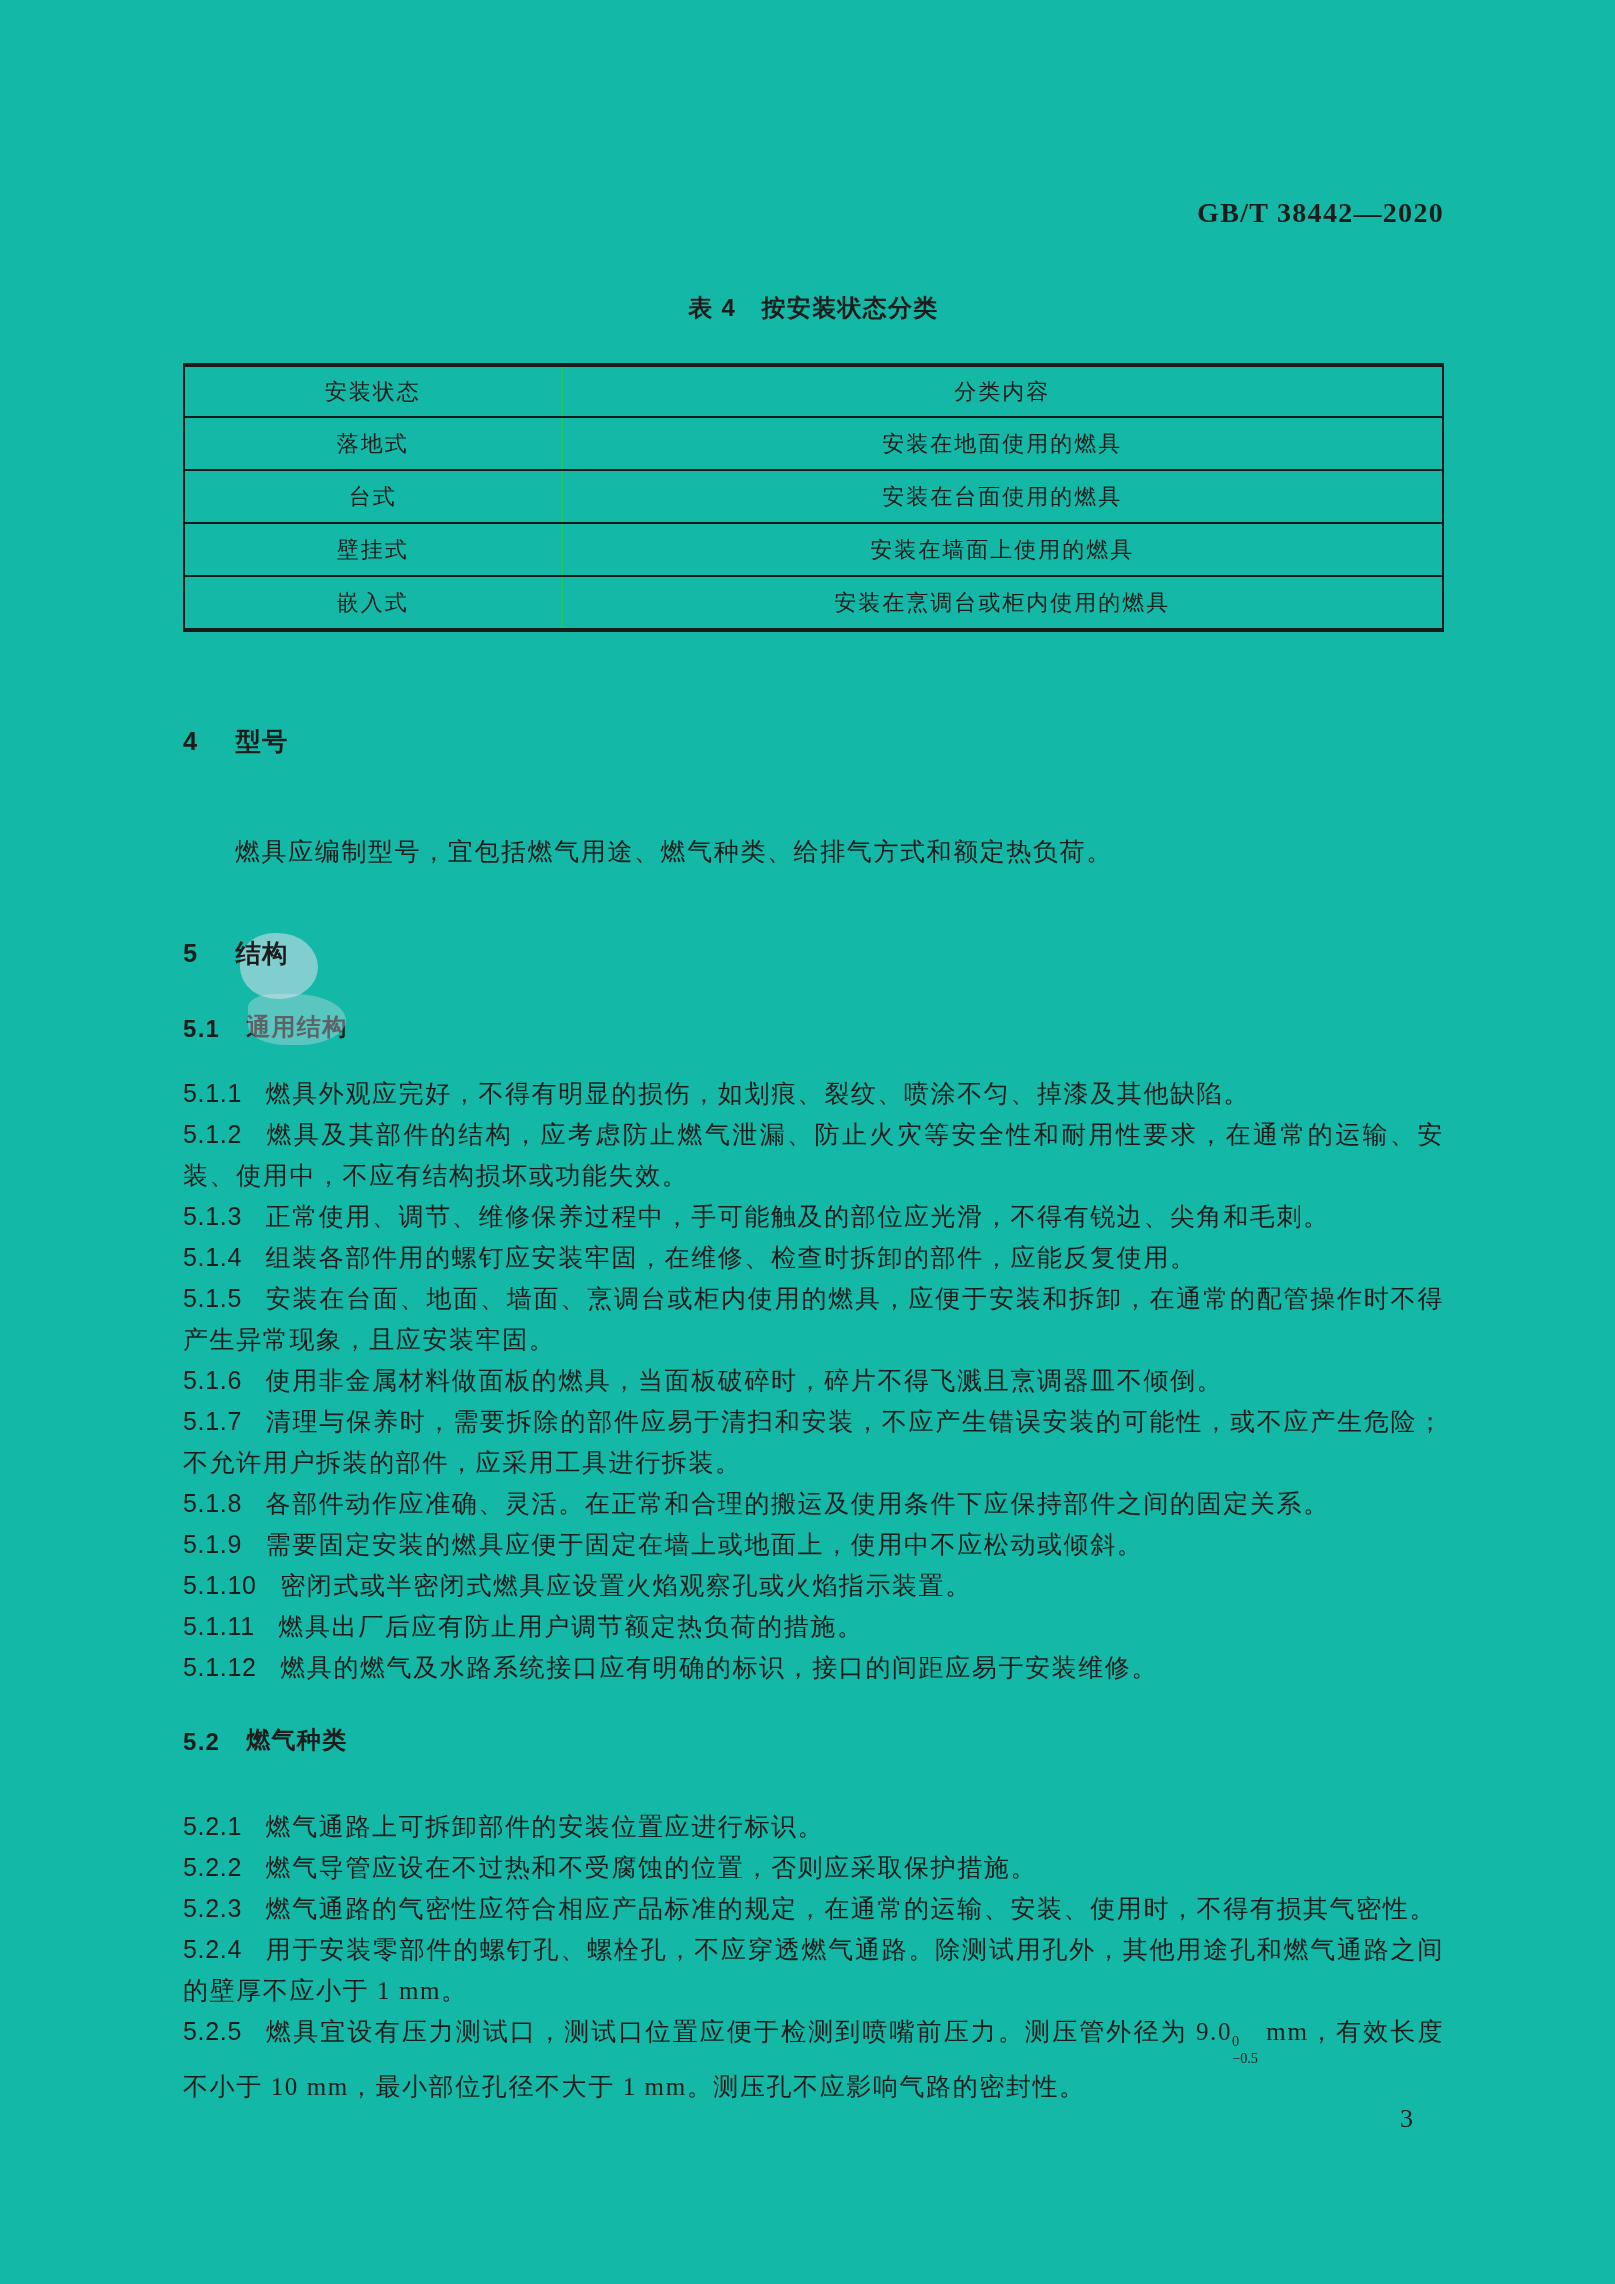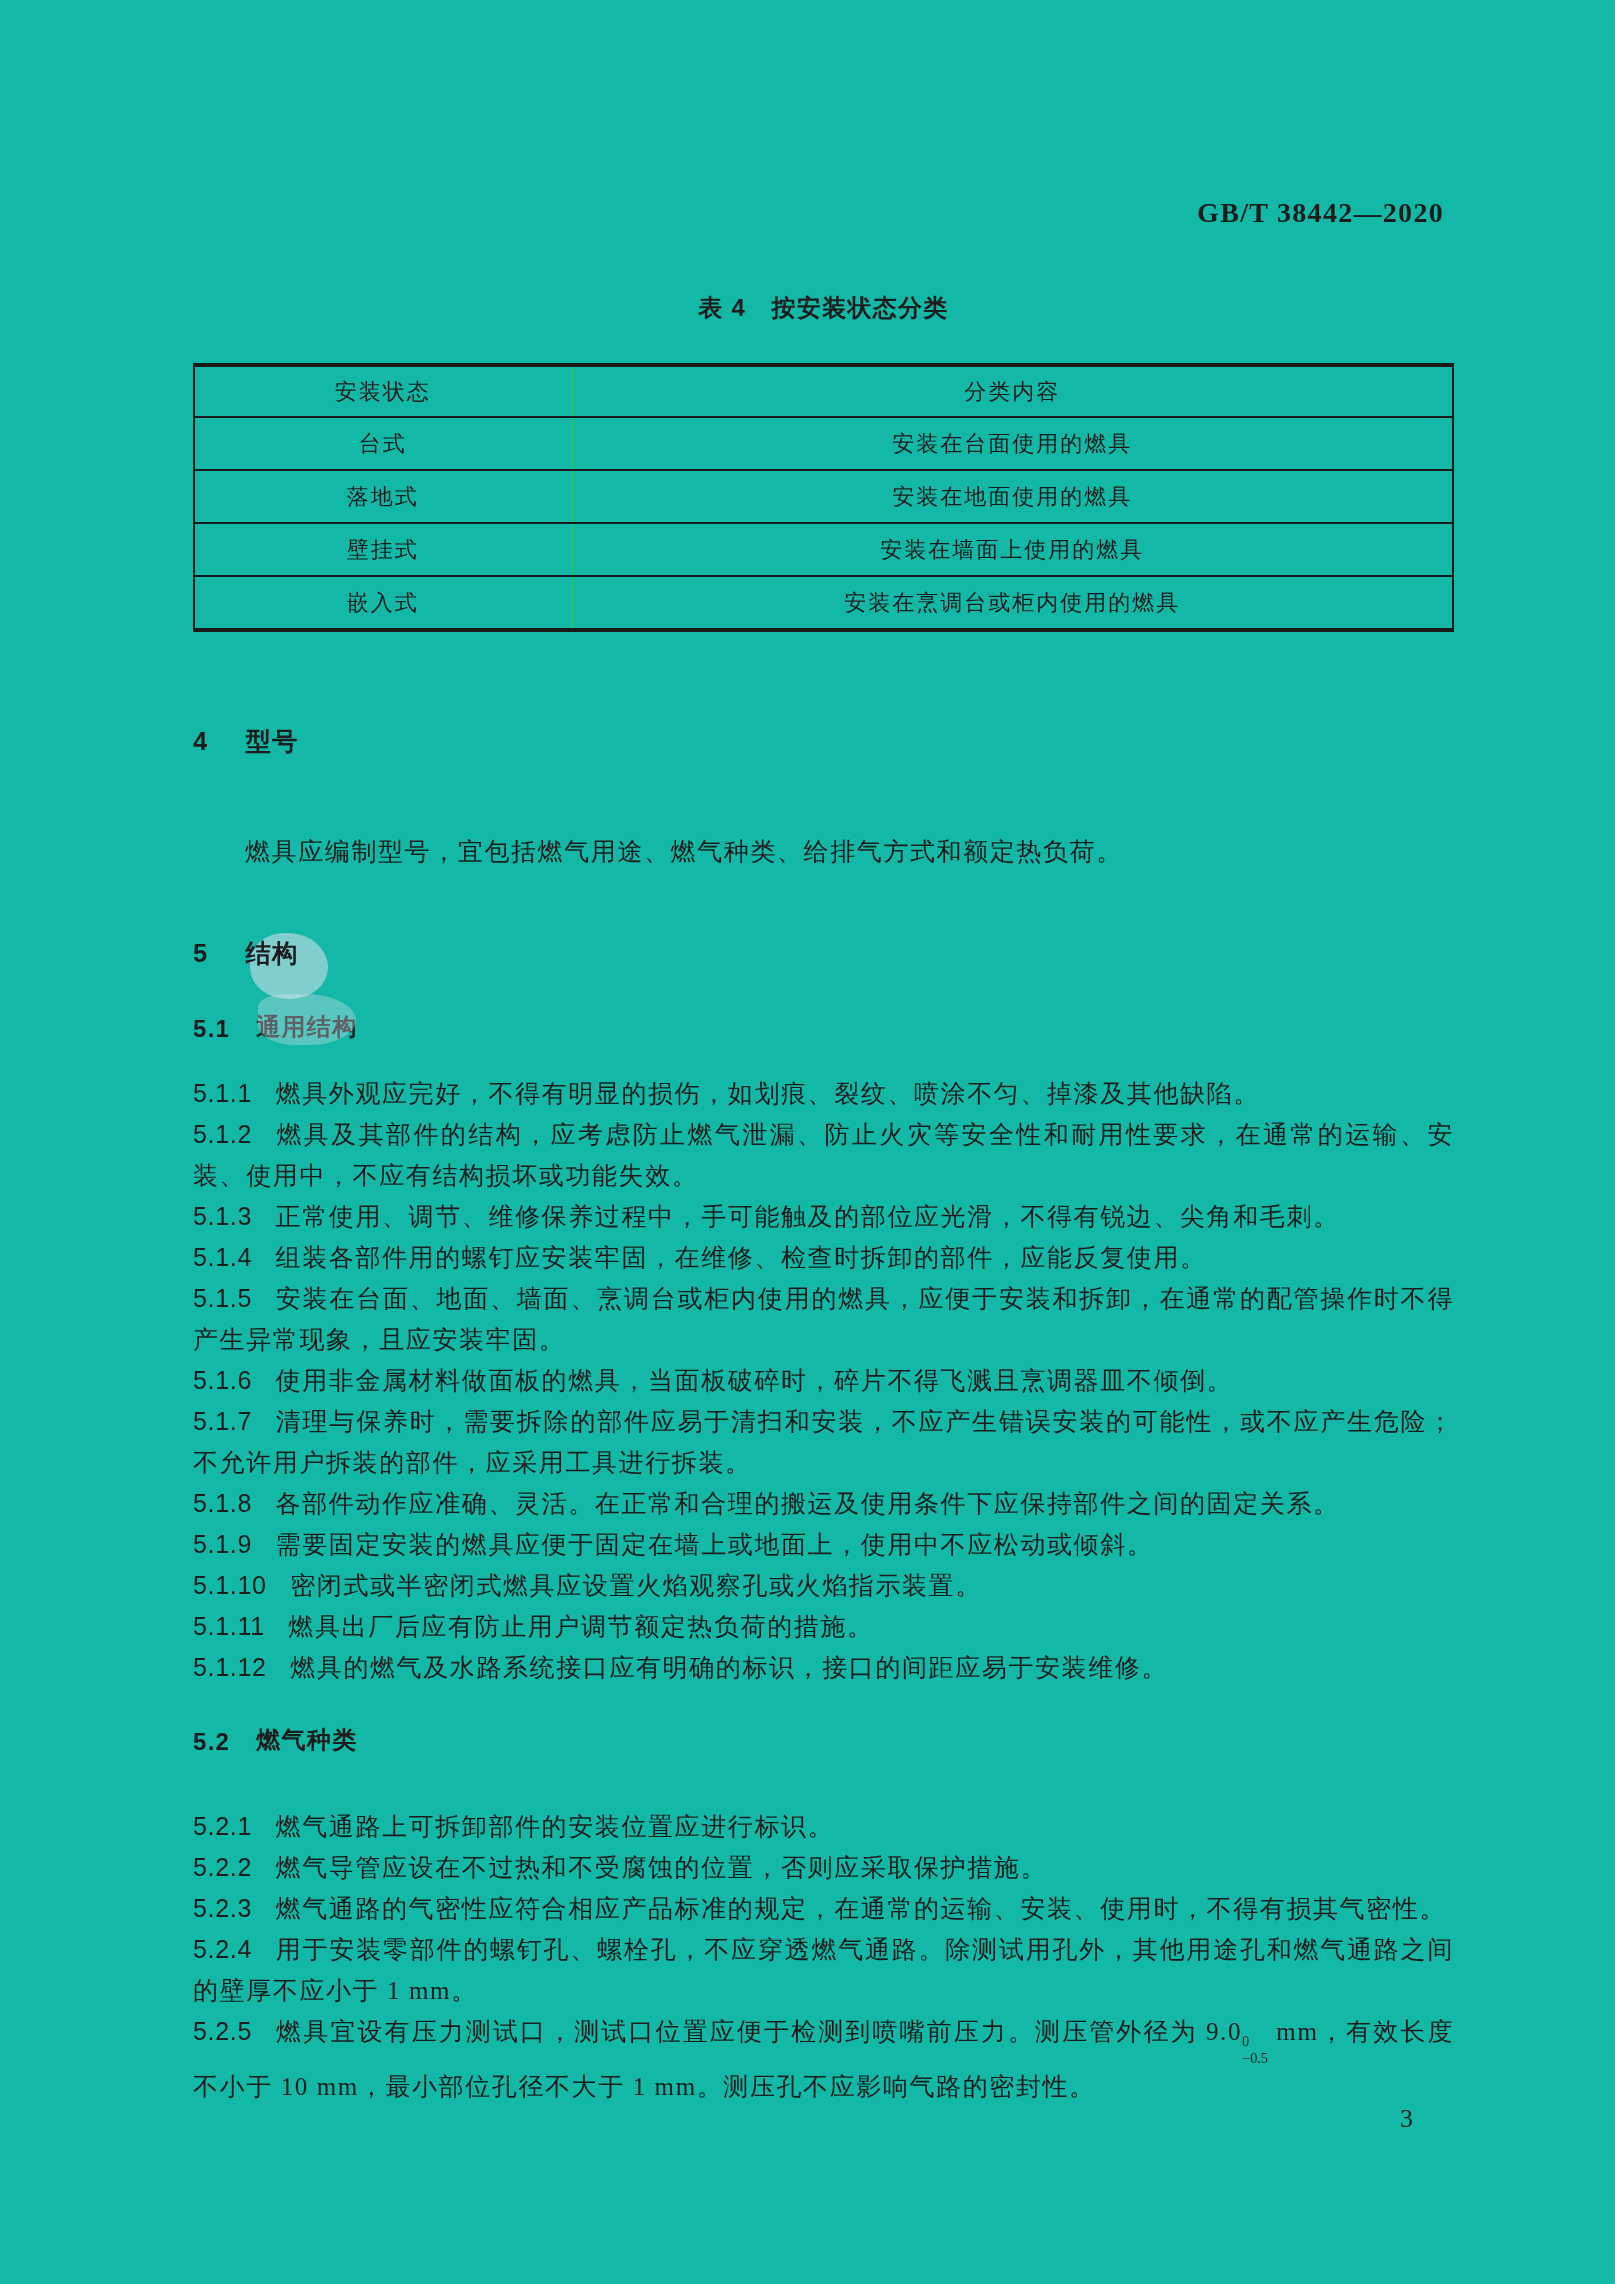--- a/index.html
+++ b/index.html
@@ -9,21 +9,21 @@
     background:#14b8a6;
     color:#1c1c1c;
     font-family:"Liberation Serif", serif;
     overflow:hidden;
   }
   .doc-header{
     position:absolute;top:197px;right:172px;
     font-size:28px;font-weight:bold;letter-spacing:1.3px;
     font-family:"Liberation Serif", serif;
   }
-  .content{position:absolute;left:183px;top:292px;width:1261px;margin-left:10px;}
+  .content{position:absolute;left:183px;top:292px;width:1261px;}
   .table-caption{
     text-align:center;
     font-family:"Liberation Sans", sans-serif;
     font-weight:bold;font-size:24px;letter-spacing:1.3px;
     margin:0;
   }
   table.gb-table{
     width:100%;margin-top:39px;
     border-collapse:collapse;table-layout:fixed;
     border-top:4.6px solid #1a1a1a;
@@ -110,26 +110,26 @@
           <col class="c2">
         </colgroup>
       <thead>
         <tr>
           <th>安装状态</th>
           <th>分类内容</th>
         </tr>
       </thead>
       <tbody>
         <tr>
+          <td>落地式</td>
+          <td>安装在地面使用的燃具</td>
+        </tr>
+        <tr>
           <td>台式</td>
           <td>安装在台面使用的燃具</td>
-        </tr>
-        <tr>
-          <td>落地式</td>
-          <td>安装在地面使用的燃具</td>
         </tr>
         <tr>
           <td>壁挂式</td>
           <td>安装在墙面上使用的燃具</td>
         </tr>
         <tr>
           <td>嵌入式</td>
           <td>安装在烹调台或柜内使用的燃具</td>
         </tr>
       </tbody>

